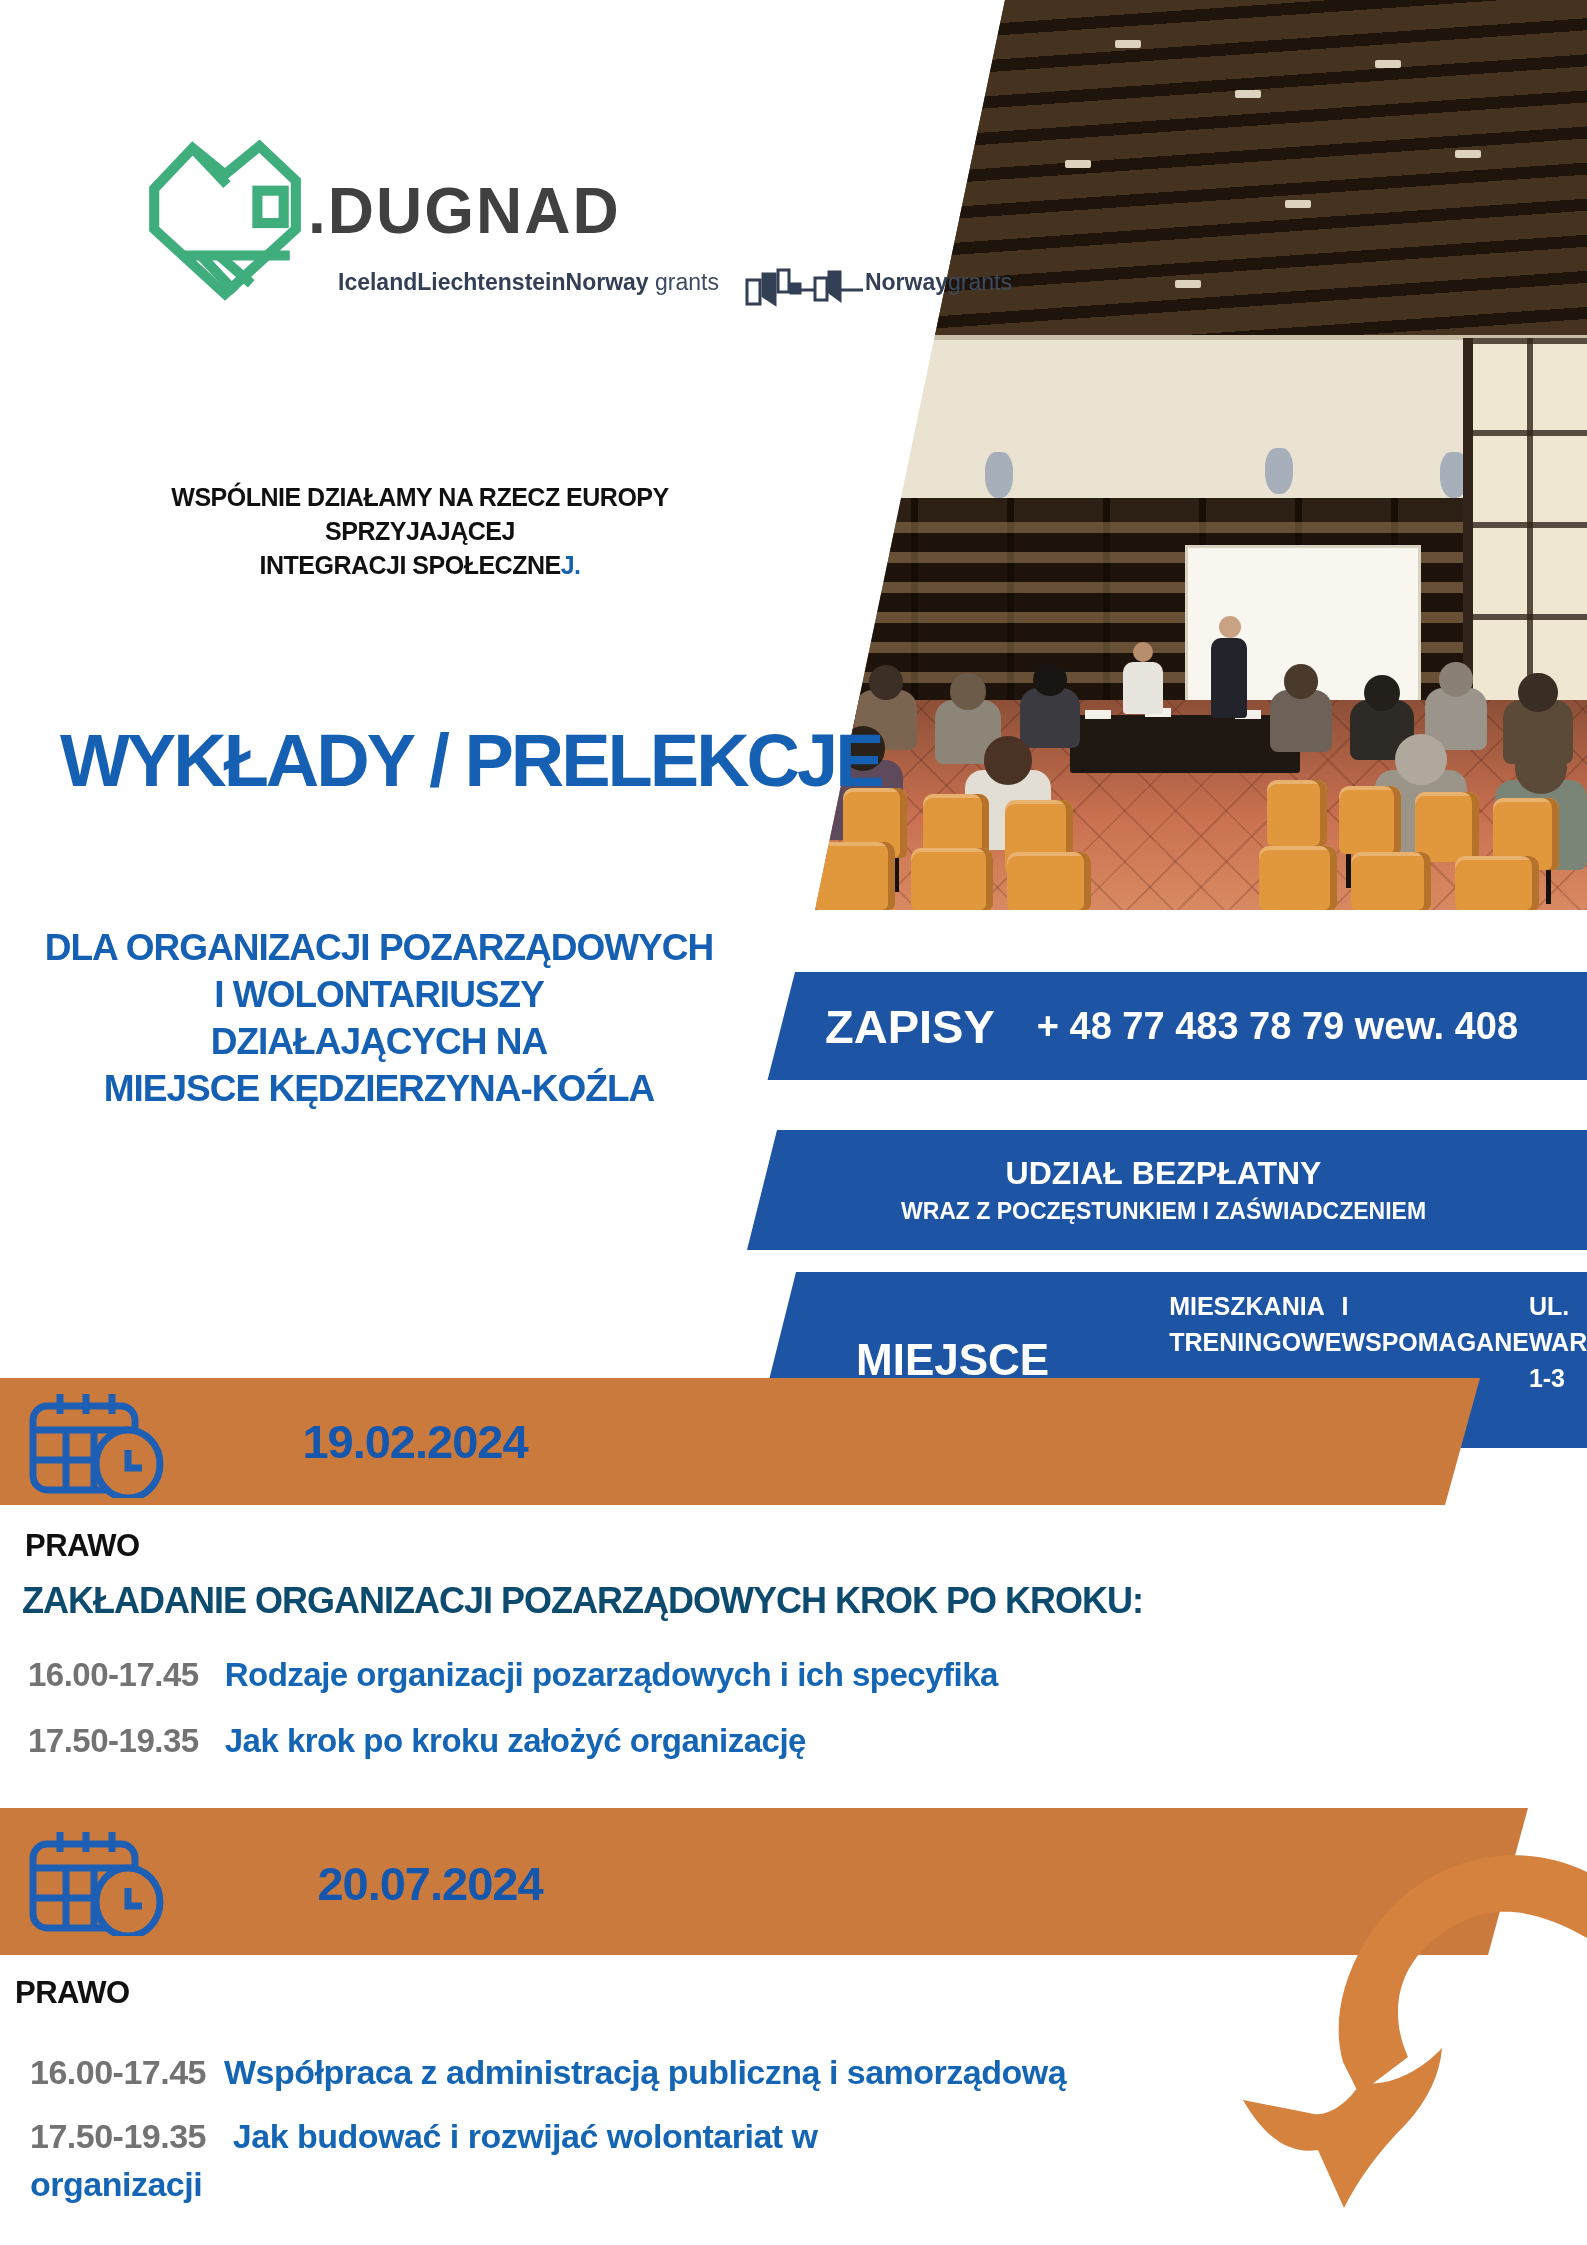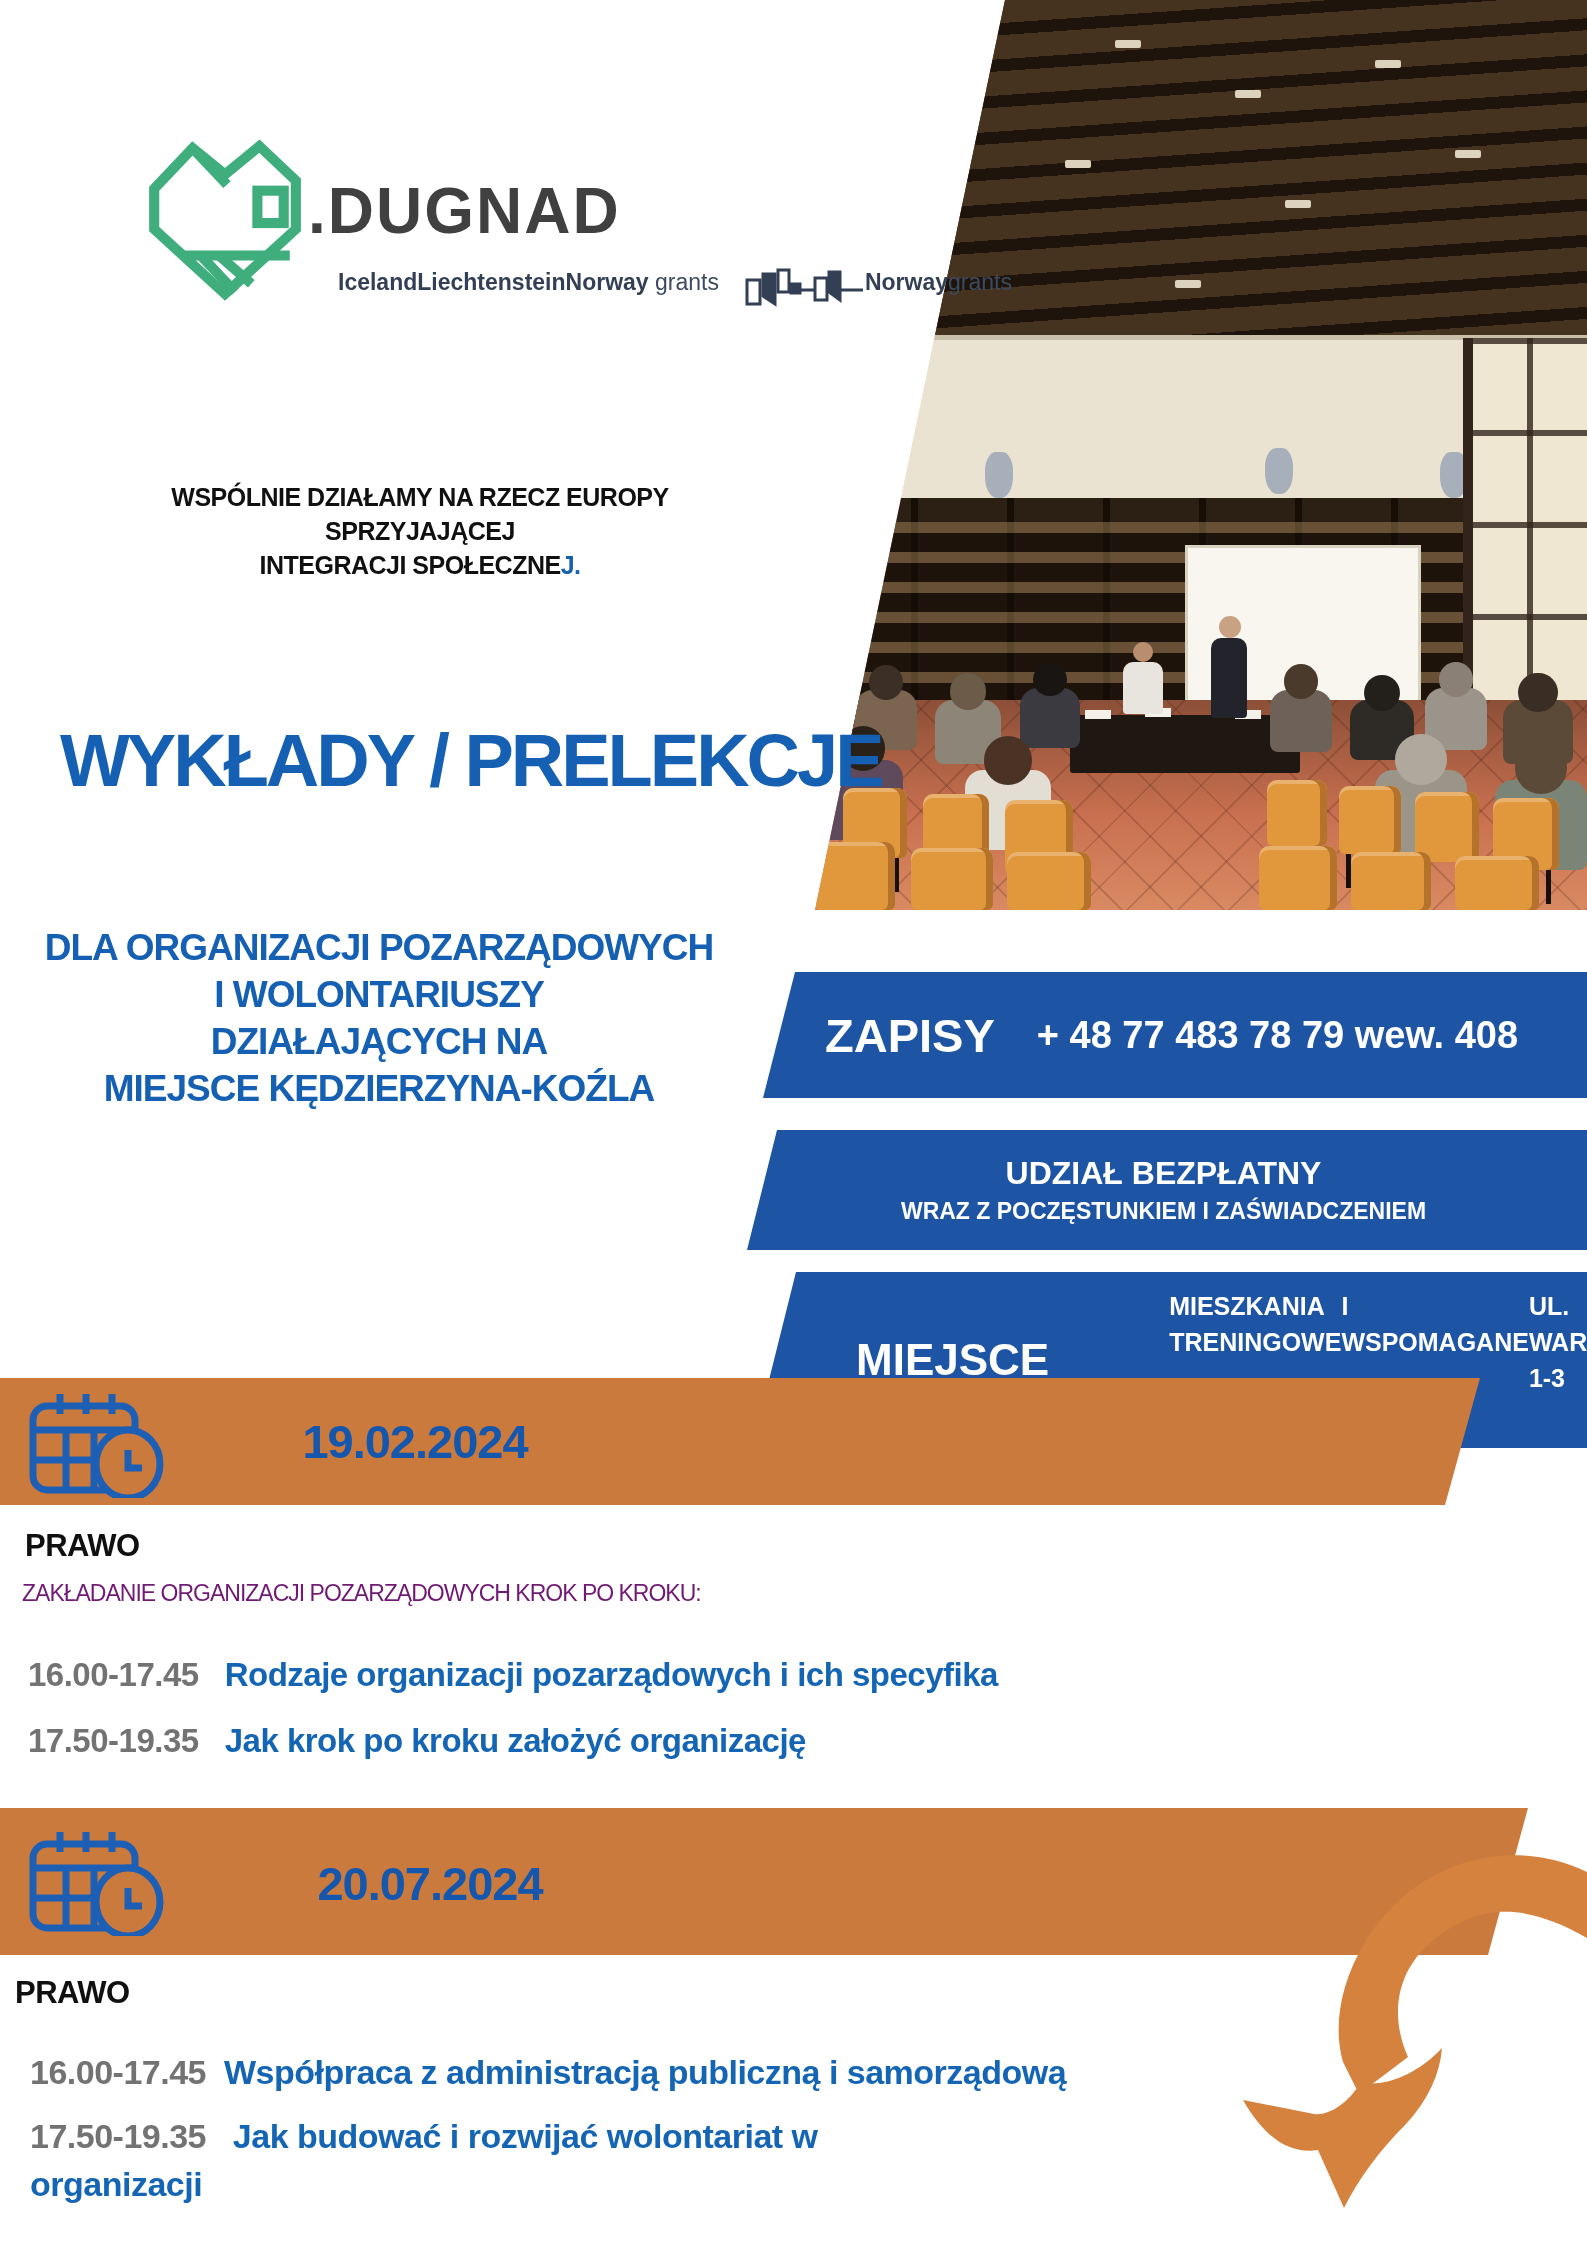--- a/index.html
+++ b/index.html
@@ -21,21 +21,21 @@
 
   
   .title{left:60px;top:718px;font-size:74px;font-weight:bold;color:#1560b2;letter-spacing:-3px;}
 
   
   .audience{left:8px;top:924px;width:742px;text-align:center;font-size:37px;font-weight:bold;
             color:#1560b2;line-height:47px;letter-spacing:-1px;}
 
   
   .bluebar{background:#1d55a4;color:#ffffff;}
-  .zapisy{left:755px;top:972px;width:832px;height:126px;
+  .zapisy{left:755px;top:972px;width:832px;height:108px;
           clip-path:polygon(40px 0,832px 0,832px 126px,8px 126px);
           display:flex;align-items:center;padding-left:70px;box-sizing:border-box;gap:42px;}
   .zapisy .lbl{font-size:47px;font-weight:bold;letter-spacing:0px;}
   .zapisy .phone{font-size:38px;font-weight:bold;}
   .freebar{left:740px;top:1130px;width:847px;height:120px;
            clip-path:polygon(37px 0,847px 0,847px 120px,7px 120px);
            display:flex;flex-direction:column;align-items:center;justify-content:center;gap:6px;}
   .freebar .l1{font-size:32px;font-weight:bold;}
   .freebar .l2{font-size:23px;font-weight:bold;}
   .miejsce{left:748px;top:1272px;width:839px;height:176px;
@@ -50,21 +50,21 @@
   .date1{left:0;top:1378px;width:1480px;height:127px;
          clip-path:polygon(0 0,1480px 0,1445px 127px,0 127px);}
   .date2{left:0;top:1808px;width:1528px;height:147px;
          clip-path:polygon(0 0,1528px 0,1488px 147px,0 147px);}
   .datetext{position:absolute;left:255px;width:320px;text-align:center;
             font-size:47px;font-weight:bold;color:#1457ad;letter-spacing:-1px;}
   .calicon{position:absolute;left:28px;}
 
   
   .prawo{font-size:31px;font-weight:bold;color:#101010;letter-spacing:-0.5px;}
-  .sechead{font-size:23px;font-weight:normal;color:#701a75;letter-spacing:-1px;}
+  .sechead{font-size:36px;font-weight:bold;color:#0c4a6e;letter-spacing:-1px;}
   .row{font-size:33px;font-weight:bold;letter-spacing:-0.5px;line-height:45px;}
   .row .time{color:#737373;}
   .row .topic{color:#1565b5;}
 
   
   .photo{left:815px;top:0;width:772px;height:910px;
          clip-path:polygon(190px 0,772px 0,772px 910px,0 910px);background:#e9e2d0;}
   .ph-ceiling{left:0;top:0;width:772px;height:335px;background:#46331f;
       background-image:repeating-linear-gradient(176deg,#1e140c 0 12px,#46331f 12px 36px);}
   .ph-light{width:26px;height:8px;background:#ddd2bd;border-radius:2px;}

